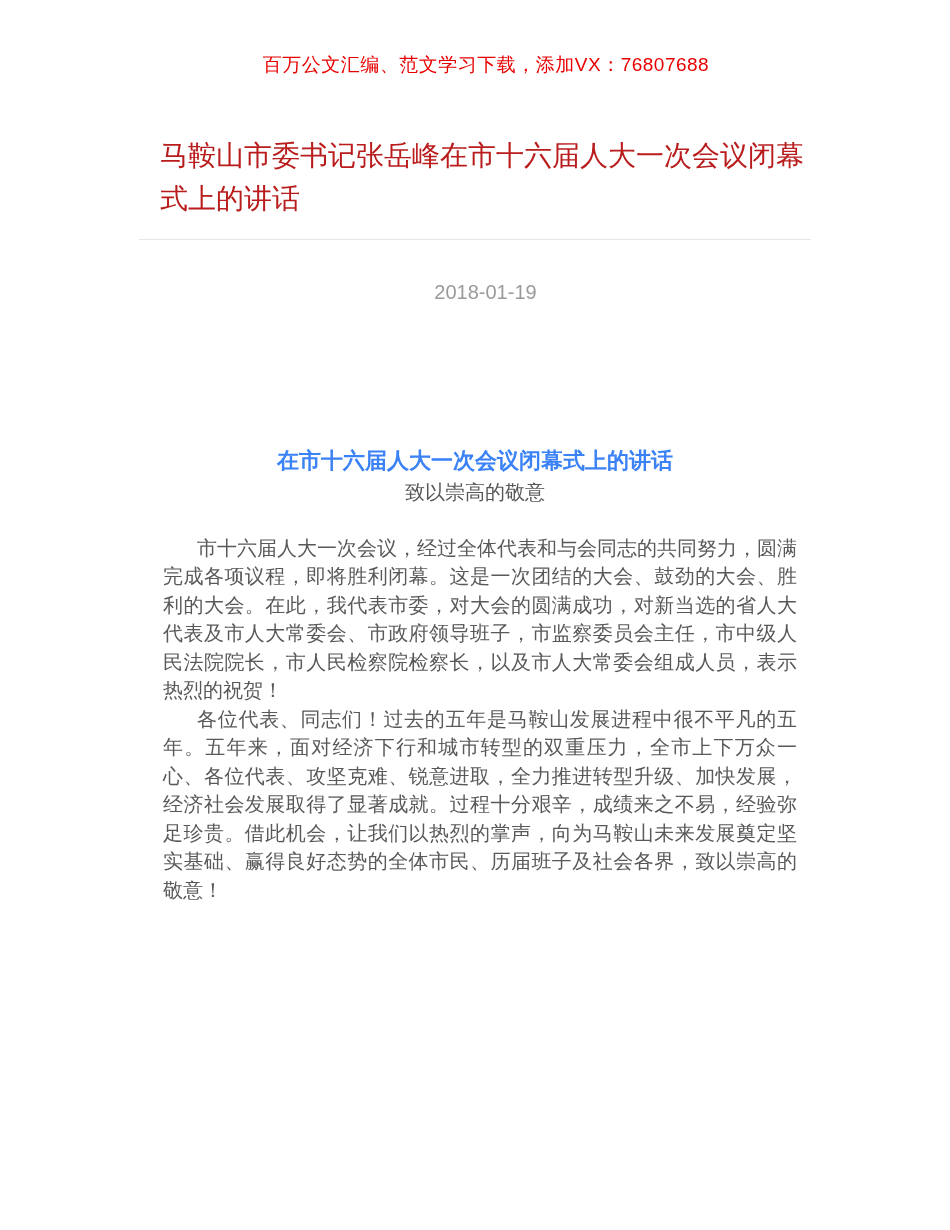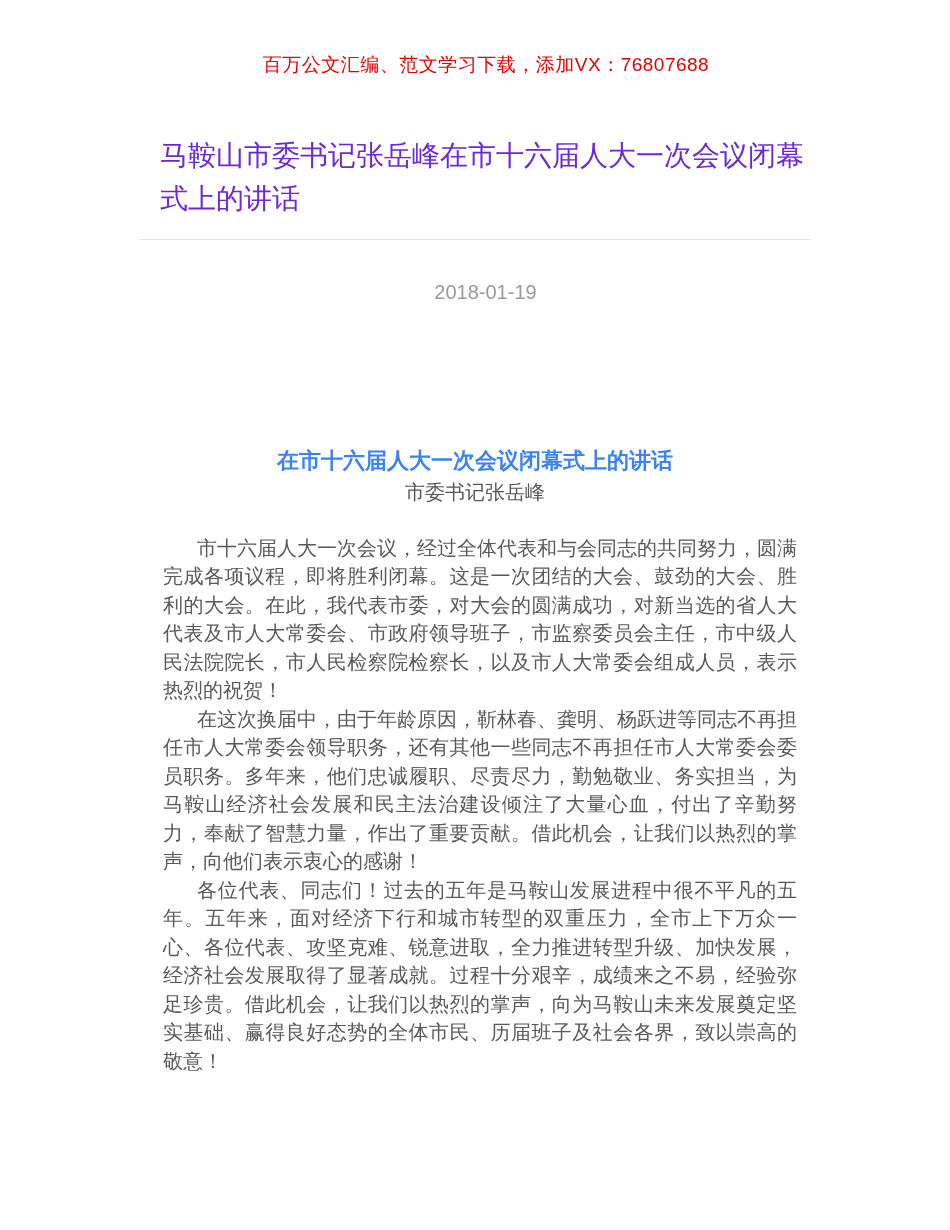--- a/index.html
+++ b/index.html
@@ -23,21 +23,21 @@
   }
 
   .article { width: 672px; margin: 0 auto; }
 
   .article-title {
     margin-top: 57px;
     padding-left: 21px;
     font-size: 28px;
     line-height: 43px;
     font-weight: 400;
-    color: #6d28d9;
+    color: #b91c1c;
   }
 
   .title-divider {
     margin-top: 2px;
     border-top: 1px solid #e7e7e7;
     height: 0;
   }
 
   .publish-date {
     margin: 40px 0 0 21px;
@@ -83,23 +83,22 @@
   <div class="article">
 
     <h1 class="article-title">马鞍山市委书记张岳峰在市十六届人大一次会议闭幕式上的讲话</h1>
 
     <div class="title-divider"></div>
 
     <div class="publish-date">2018-01-19</div>
 
     <div class="doc-head">
       <div class="doc-title">在市十六届人大一次会议闭幕式上的讲话</div>
-      <div class="doc-author">市委书记张岳峰</div>
+      <div class="doc-author">致以崇高的敬意</div>
     </div>
 
     <div class="doc-body">
       <p class="indent">市十六届人大一次会议，经过全体代表和与会同志的共同努力，圆满完成各项议程，即将胜利闭幕。这是一次团结的大会、鼓劲的大会、胜利的大会。在此，我代表市委，对大会的圆满成功，对新当选的省人大代表及市人大常委会、市政府领导班子，市监察委员会主任，市中级人民法院院长，市人民检察院检察长，以及市人大常委会组成人员，表示热烈的祝贺！</p>
-      <p class="indent">在这次换届中，由于年龄原因，靳林春、龚明、杨跃进等同志不再担任市人大常委会领导职务，还有其他一些同志不再担任市人大常委会委员职务。多年来，他们忠诚履职、尽责尽力，勤勉敬业、务实担当，为马鞍山经济社会发展和民主法治建设倾注了大量心血，付出了辛勤努力，奉献了智慧力量，作出了重要贡献。借此机会，让我们以热烈的掌声，向他们表示衷心的感谢！</p>
       <p class="indent">各位代表、同志们！过去的五年是马鞍山发展进程中很不平凡的五年。五年来，面对经济下行和城市转型的双重压力，全市上下万众一心、各位代表、攻坚克难、锐意进取，全力推进转型升级、加快发展，经济社会发展取得了显著成就。过程十分艰辛，成绩来之不易，经验弥足珍贵。借此机会，让我们以热烈的掌声，向为马鞍山未来发展奠定坚实基础、赢得良好态势的全体市民、历届班子及社会各界，致以崇高的敬意！</p>
     </div>
 
   </div>
 </div>
 
 </body></html>

